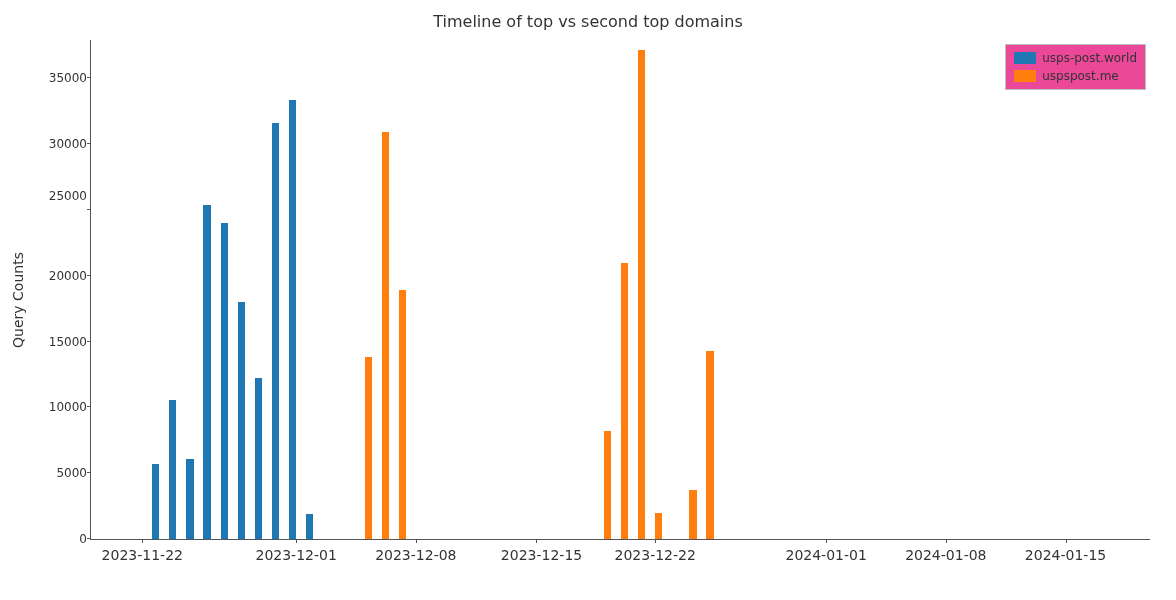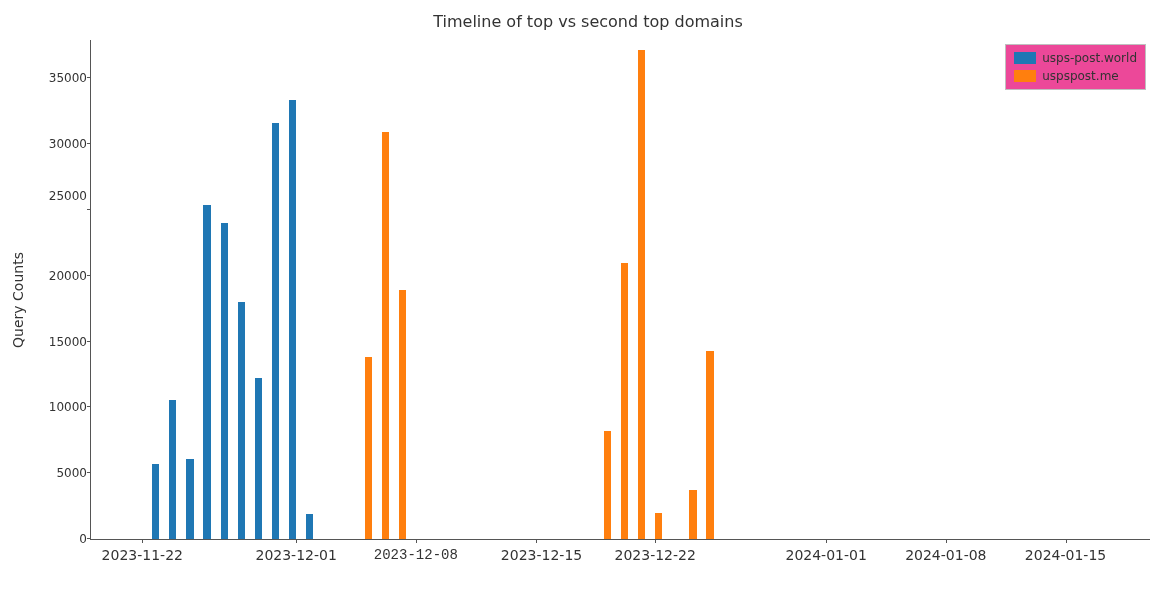--- a/index.html
+++ b/index.html
@@ -122,21 +122,21 @@
       <div class="y-tick" style="bottom: 343px;">25000</div>
       <div class="y-tick-mark" style="bottom: 328.947px;"></div>
       <div class="y-tick" style="bottom: 394.737px;">30000</div>
       <div class="y-tick-mark" style="bottom: 394.737px;"></div>
       <div class="y-tick" style="bottom: 460.526px;">35000</div>
       <div class="y-tick-mark" style="bottom: 460.526px;"></div>
       <div class="x-tick-label" style="left: 51.2903px;">2023-11-22</div>
       <div class="x-tick-mark" style="left: 51.2903px;"></div>
       <div class="x-tick-label" style="left: 205.161px;">2023-12-01</div>
       <div class="x-tick-mark" style="left: 205.161px;"></div>
-      <div class="x-tick-label" style="left: 324.839px; font-family: Liberation Mono, monospace;">2023-12-08</div>
+      <div class="x-tick-label" style="left: 324.839px;">2023-12-08</div>
       <div class="x-tick-mark" style="left: 324.839px;"></div>
       <div class="x-tick-label" style="left: 444.516px; margin-left: 6px;">2023-12-15</div>
       <div class="x-tick-mark" style="left: 444.516px;"></div>
       <div class="x-tick-label" style="left: 564.194px;">2023-12-22</div>
       <div class="x-tick-mark" style="left: 564.194px;"></div>
       <div class="x-tick-label" style="left: 735.161px;">2024-01-01</div>
       <div class="x-tick-mark" style="left: 735.161px;"></div>
       <div class="x-tick-label" style="left: 854.839px;">2024-01-08</div>
       <div class="x-tick-mark" style="left: 854.839px;"></div>
       <div class="x-tick-label" style="left: 974.516px;">2024-01-15</div>

